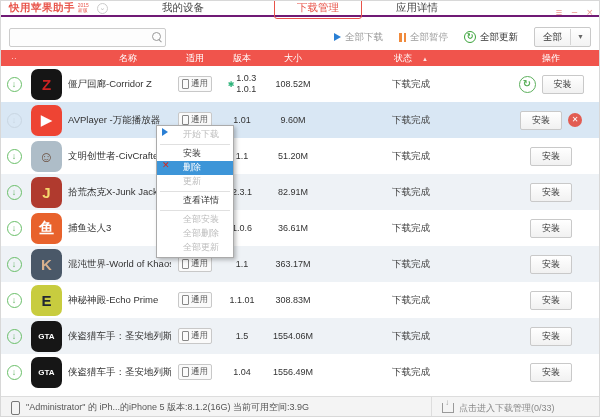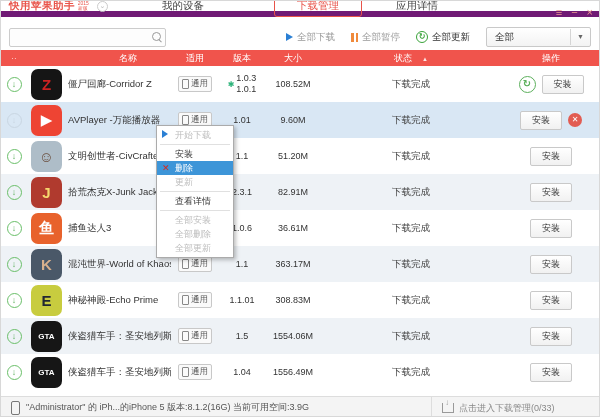--- a/index.html
+++ b/index.html
@@ -1,18 +1,18 @@
 <!DOCTYPE html>
 <html><head>
 <meta charset="utf-8">
 <style>
   html,body{margin:0;padding:0;background:#fff;font-family:"Liberation Sans","DejaVu Sans",sans-serif;}
   #app{position:relative;width:600px;height:417px;background:#fff;overflow:hidden;border:1px solid #d8d8d8;box-sizing:border-box;}
   
-  .titlebar{position:absolute;left:0;top:0;width:600px;height:16px;background:#fff;border-bottom:6px solid #701a75;display:flex;align-items:center;box-sizing:border-box;}
+  .titlebar{position:absolute;left:0;top:0;width:600px;height:16px;background:#fff;border-bottom:2px solid #701a75;display:flex;align-items:center;box-sizing:border-box;}
   .logo{display:flex;align-items:center;margin-left:8px;}
   .logo-text{color:#e8544a;font-size:10.5px;font-weight:bold;letter-spacing:.5px;}
   .logo-badge{color:#e8544a;font-size:5.5px;line-height:5px;width:16px;margin-left:2px;transform:scale(.9);}
   .logo-caret{width:9px;height:9px;border:1px solid #ccc;border-radius:50%;margin-left:4px;color:#bbb;font-size:7px;line-height:8px;text-align:center;}
   .tabs{display:flex;align-items:center;margin-left:32px;}
   .tab{font-size:10.5px;color:#444;padding:3px 10px;margin:0 12px;cursor:default;}
   .tab.active{color:#e8544a;border:1px solid #e8544a;border-radius:3px;padding:3px 22px;margin-left:48px;}
   .winctrl{position:absolute;right:8px;top:0;height:23px;display:flex;align-items:center;gap:9px;color:#eb968f;font-size:11px;}
   .winctrl span{cursor:default;line-height:1;}
   
@@ -21,21 +21,21 @@
   .searchbox input{position:absolute;left:3px;top:1px;width:130px;height:13px;border:none;outline:none;font-size:9px;background:transparent;}
   .mag{position:absolute;right:4px;top:3px;width:7px;height:7px;border:1.4px solid #9a9a9a;border-radius:50%;}
   .mag:after{content:"";position:absolute;left:6px;top:6px;width:4px;height:1.4px;background:#9a9a9a;transform:rotate(45deg);transform-origin:0 0;}
   .toolbtns{position:absolute;right:8px;top:23px;height:26px;display:flex;align-items:center;gap:16px;}
   .tbtn{display:flex;align-items:center;gap:4px;font-size:9.5px;color:#9a9a9a;cursor:default;}
   .tbtn.dark{color:#333;}
   .tri-blue{width:0;height:0;border-left:7px solid #2a7fd4;border-top:4.5px solid transparent;border-bottom:4.5px solid transparent;}
   .pause-or{display:flex;gap:2px;}
   .pause-or i{display:block;width:2.5px;height:9px;background:#f08a3c;}
   .upd-green{width:10px;height:10px;border:1.6px solid #3aa33a;border-radius:50%;color:#3aa33a;font-size:8px;line-height:9px;text-align:center;font-weight:bold;}
-  .dropdown{display:flex;align-items:center;border:1px solid #c9c9c9;border-radius:2px;background:linear-gradient(#fff,#f3f3f3);height:18px;gap:48px;}
+  .dropdown{display:flex;align-items:center;border:1px solid #c9c9c9;border-radius:2px;background:linear-gradient(#fff,#f3f3f3);height:18px;}
   .dropdown .lbl{font-size:9.5px;color:#333;padding:0 8px;}
   .dropdown .arr{border-left:1px solid #d5d5d5;padding:0 6px;color:#666;font-size:7px;line-height:16px;}
   
   .thead{position:absolute;left:0;top:49px;width:600px;height:16px;background:#f0544c;color:#fff;display:flex;align-items:center;font-size:9px;}
   .thead .c{text-align:center;box-sizing:border-box;}
   .c-dl{width:26px;} .c-name{width:144px;} .c-comp{width:48px;} .c-ver{width:46px;} .c-size{width:56px;} .c-stat{width:180px;} .c-op{width:100px;}
   .h-name{padding-left:58px;}
   .h-dots{color:#ffd9d6;font-size:8px;}
   .sort{font-size:6px;color:rgba(255,255,255,.85);margin-left:10px;}
   .tbody{position:absolute;left:0;top:65px;width:600px;}
@@ -56,21 +56,21 @@
   .star{color:#2db37a;font-size:8px;}
   .vstack{display:flex;flex-direction:column;line-height:11px;text-align:left;font-size:9px;}
   .csize{width:56px;text-align:center;font-size:9px;}
   .cstat{width:180px;text-align:center;font-size:9.5px;color:#444;}
   .cop{width:100px;display:flex;align-items:center;justify-content:center;gap:6px;}
   .instbtn{width:40px;height:17px;border:1px solid #c9c9c9;border-radius:2px;background:linear-gradient(#fff,#f1f1f1);font-size:9px;color:#333;display:flex;align-items:center;justify-content:center;cursor:default;}
   .opgreen{width:15px;height:15px;border:1.4px solid #5cb05c;border-radius:50%;color:#5cb05c;font-size:10px;line-height:13px;text-align:center;font-weight:bold;}
   .xred{width:14px;height:14px;background:#e25c52;border-radius:50%;color:#fff;font-size:8px;line-height:14px;text-align:center;font-weight:bold;}
   
   .cmenu{position:absolute;left:155px;top:124px;width:76px;background:#fff;border:1px solid #ababab;box-shadow:2px 2px 4px rgba(0,0,0,.25);z-index:50;padding:2px 0;}
-  .mi{height:14px;display:flex;align-items:center;font-size:9px;color:#333;padding-left:5px;cursor:default;}
+  .mi{height:14px;display:flex;font-size:9px;color:#333;padding-left:5px;cursor:default;gap:8px;}
   .mi .ic{width:13px;flex:0 0 auto;font-size:8px;line-height:1;}
   .mi.dis{color:#bcbcbc;}
   .mi.sel{background:#3d95d8;color:#fff;}
   .mi .play{width:0;height:0;border-left:6px solid #2a7fd4;border-top:4px solid transparent;border-bottom:4px solid transparent;display:inline-block;}
   .mi .xx{color:#d42a1f;font-weight:bold;font-size:9px;}
   .msep{height:1px;background:#e0e0e0;margin:2px 3px;}
   
   .statusbar{position:absolute;left:0;top:395px;width:600px;height:22px;background:#f4f4f4;border-top:1px solid #ddd;display:flex;align-items:center;box-sizing:border-box;font-size:9px;color:#555;}
   .phone2{width:7px;height:12px;border:1.2px solid #777;border-radius:2px;margin-left:10px;margin-right:6px;}
   .sb-right{position:absolute;left:430px;top:0;height:22px;display:flex;align-items:center;border-left:1px solid #ddd;padding-left:10px;color:#888;width:170px;}

